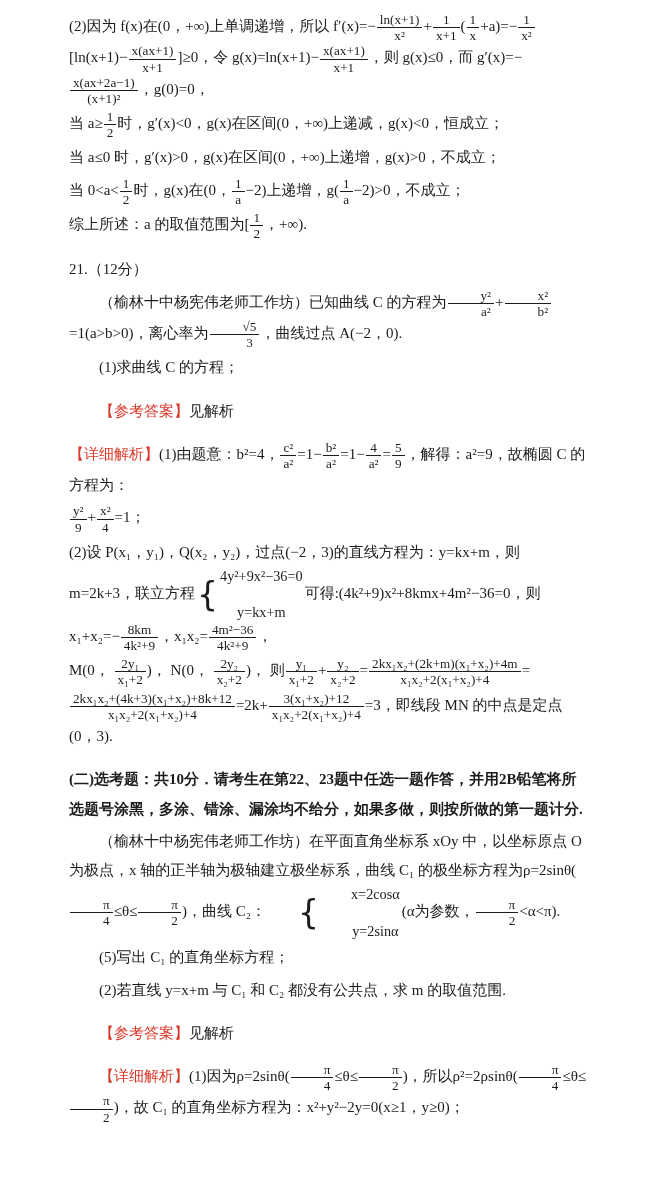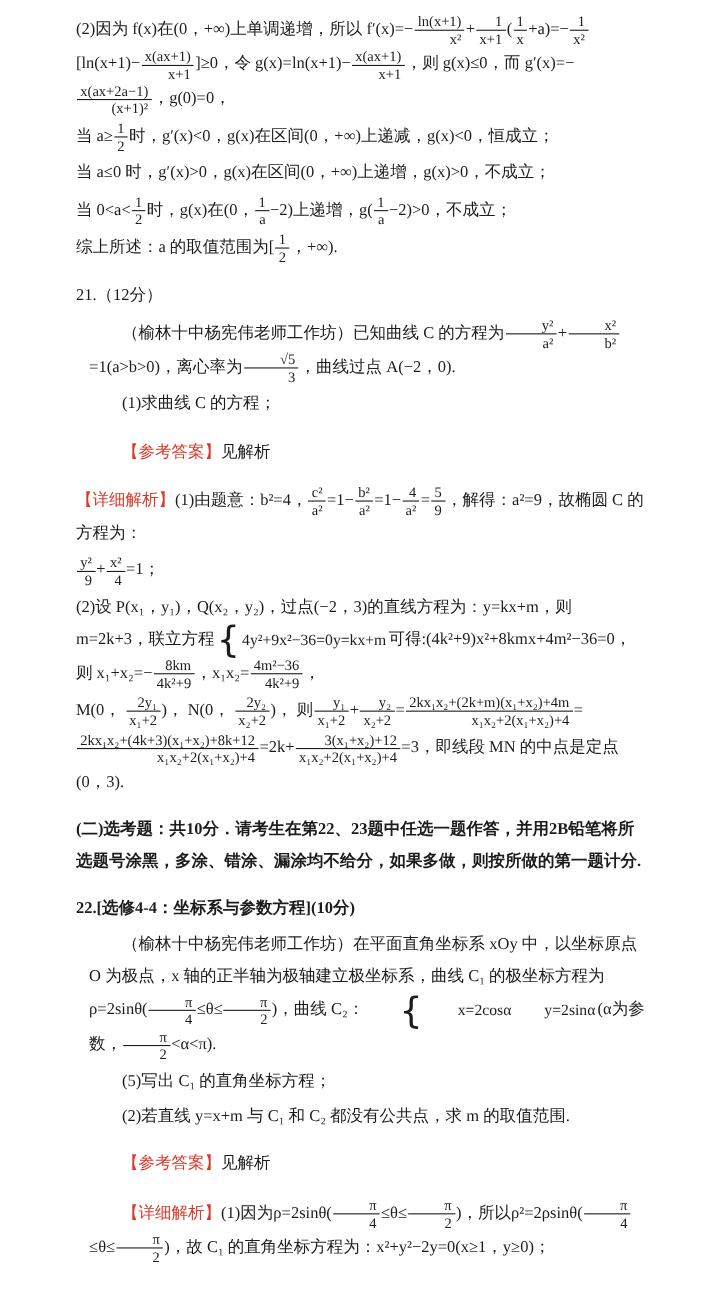--- a/index.html
+++ b/index.html
@@ -6,38 +6,38 @@
   html,body{margin:0;padding:0;background:var(--bg);}
   .page{
     width:571px; min-height:1196px; box-sizing:border-box;
     margin:0 auto; padding:12px 26px 20px 26px;
     background:var(--bg); color:var(--fg);
     font-family:"Liberation Serif","DejaVu Serif",serif;
     font-size:15px; line-height:1.95;
   }
   .block{margin:0 0 3px 0; text-align:left;}
   .block.bold{font-weight:700;}
-  .block.indent{text-indent:2em;margin-left:12px;}
+  .block.indent{text-indent:2em;}
   .block.gap{margin-top:14px;font-family:Liberation Serif, serif;}
   .red{color:var(--red);text-align:right;}
   
   .frac{
-    display:inline-block; vertical-align:middle; text-align:right;
+    display:inline-block; vertical-align:middle; text-align:center;
     font-size:0.88em; line-height:1.15; margin:0 1px;
   }
   .frac .num{display:block; padding:0 3px; border-bottom:1px solid currentColor;}
   .frac .den{display:block; padding:0 3px;}
   
   .sys{display:inline-flex; align-items:center; vertical-align:middle; margin:0 2px;}
   .sys .brace{
     font-size:2.2em; line-height:0.9; font-weight:400; margin-right:2px;
     font-family:"DejaVu Sans","Liberation Sans",sans-serif;
   }
-  .syscol{display:inline-flex; flex-direction:row; text-align:right;
-    line-height:1.3; font-size:0.95em;}
+  .syscol{display:inline-flex; flex-direction:column; text-align:center;
+    line-height:1.3; font-size:0.95em;gap:18px;}
 </style>
 </head>
 <body>
 
 <div class="page">
   <div>
       <div class="block"><span>(2)因为 f(x)在(0，+∞)上单调递增，所以 f′(x)=−<span class="frac"><span class="num">ln(x+1)</span><span class="den">x²</span></span>+<span class="frac"><span class="num">1</span><span class="den">x+1</span></span>(<span class="frac"><span class="num">1</span><span class="den">x</span></span>+a)=−<span class="frac"><span class="num">1</span><span class="den">x²</span></span>[ln(x+1)−<span class="frac"><span class="num">x(ax+1)</span><span class="den">x+1</span></span>]≥0，令 g(x)=ln(x+1)−<span class="frac"><span class="num">x(ax+1)</span><span class="den">x+1</span></span>，则 g(x)≤0，而 g′(x)=−<span class="frac"><span class="num">x(ax+2a−1)</span><span class="den">(x+1)²</span></span>，g(0)=0，</span></div>
       <div class="block"><span>当 a≥<span class="frac"><span class="num">1</span><span class="den">2</span></span>时，g′(x)&lt;0，g(x)在区间(0，+∞)上递减，g(x)&lt;0，恒成立；</span></div>
       <div class="block"><span>当 a≤0 时，g′(x)&gt;0，g(x)在区间(0，+∞)上递增，g(x)&gt;0，不成立；</span></div>
       <div class="block"><span>当 0&lt;a&lt;<span class="frac"><span class="num">1</span><span class="den">2</span></span>时，g(x)在(0，<span class="frac"><span class="num">1</span><span class="den">a</span></span>−2)上递增，g(<span class="frac"><span class="num">1</span><span class="den">a</span></span>−2)&gt;0，不成立；</span></div>
@@ -51,21 +51,20 @@
       <div class="block"><span>(2)设 P(x₁，y₁)，Q(x₂，y₂)，过点(−2，3)的直线方程为：y=kx+m，则 m=2k+3，联立方程<span class="sys">
             <span class="brace">{</span>
             <span class="syscol">
               <span>4y²+9x²−36=0</span>
               <span>y=kx+m</span>
             </span>
           </span>可得:(4k²+9)x²+8kmx+4m²−36=0，则 x₁+x₂=−<span class="frac"><span class="num">8km</span><span class="den">4k²+9</span></span>，x₁x₂=<span class="frac"><span class="num">4m²−36</span><span class="den">4k²+9</span></span>，</span></div>
       <div class="block"><span>M(0， <span class="frac"><span class="num">2y₁</span><span class="den">x₁+2</span></span>)， N(0， <span class="frac"><span class="num">2y₂</span><span class="den">x₂+2</span></span>)， 则<span class="frac"><span class="num">y₁</span><span class="den">x₁+2</span></span>+<span class="frac"><span class="num">y₂</span><span class="den">x₂+2</span></span>=<span class="frac"><span class="num">2kx₁x₂+(2k+m)(x₁+x₂)+4m</span><span class="den">x₁x₂+2(x₁+x₂)+4</span></span>=</span></div>
       <div class="block"><span><span class="frac"><span class="num">2kx₁x₂+(4k+3)(x₁+x₂)+8k+12</span><span class="den">x₁x₂+2(x₁+x₂)+4</span></span>=2k+<span class="frac"><span class="num">3(x₁+x₂)+12</span><span class="den">x₁x₂+2(x₁+x₂)+4</span></span>=3，即线段 MN 的中点是定点(0，3).</span></div>
       <div class="block bold gap"><span>(二)选考题：共10分．请考生在第22、23题中任选一题作答，并用2B铅笔将所选题号涂黑，多涂、错涂、漏涂均不给分，如果多做，则按所做的第一题计分.</span></div>
-      <div class="block bold gap"><span>22.[选修4-4：坐标系与参数方程](10分)</span></div>
       <div class="block indent"><span>（榆林十中杨宪伟老师工作坊）在平面直角坐标系 xOy 中，以坐标原点 O 为极点，x 轴的正半轴为极轴建立极坐标系，曲线 C₁ 的极坐标方程为ρ=2sinθ(<span class="frac"><span class="num">π</span><span class="den">4</span></span>≤θ≤<span class="frac"><span class="num">π</span><span class="den">2</span></span>)，曲线 C₂：<span class="sys">
             <span class="brace">{</span>
             <span class="syscol">
               <span>x=2cosα</span>
               <span>y=2sinα</span>
             </span>
           </span>(α为参数，<span class="frac"><span class="num">π</span><span class="den">2</span></span>&lt;α&lt;π).</span></div>
       <div class="block indent"><span>(5)写出 C₁ 的直角坐标方程；</span></div>
       <div class="block indent"><span>(2)若直线 y=x+m 与 C₁ 和 C₂ 都没有公共点，求 m 的取值范围.</span></div>
       <div class="block indent gap"><span class="red">【参考答案】</span><span>见解析</span></div>

